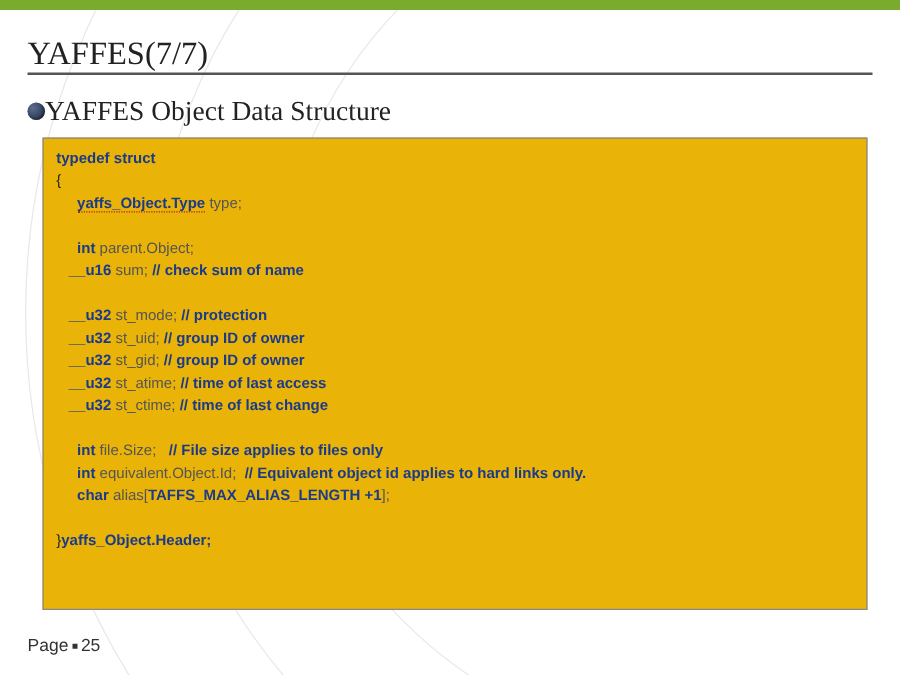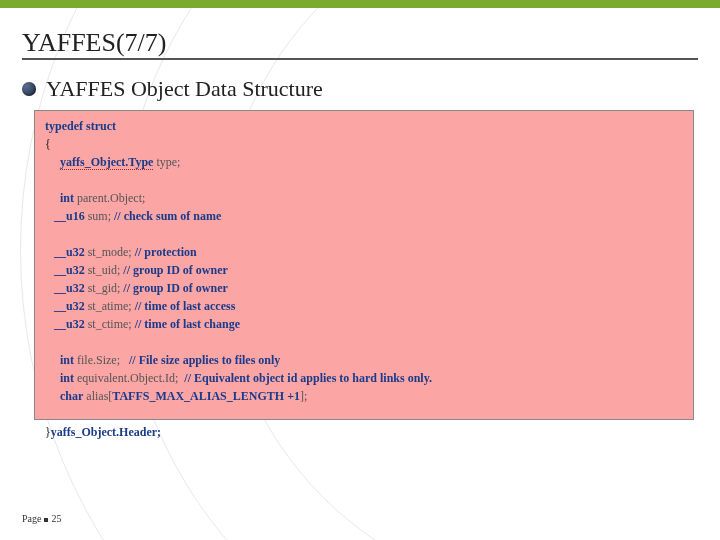--- a/index.html
+++ b/index.html
@@ -45,63 +45,63 @@
       color: #222;
       font-weight: normal;
     }
     .section-row {
       position: absolute;
       top: 76px;
       left: 22px;
       right: 22px;
       display: flex;
       align-items: center;
-      gap: 10px;
+      gap: 0;
     }
     .bullet-icon {
       width: 14px;
       height: 14px;
       border-radius: 50%;
       background: radial-gradient(circle at 30% 30%, #5a6d8f, #1a2840);
       box-shadow: inset -1px -1px 2px rgba(0,0,0,0.4);
       flex-shrink: 0;
     }
     .section-heading {
       font-size: 22px;
       color: #222;
       font-weight: normal;
     }
     .code-box {
       position: absolute;
       top: 110px;
       left: 34px;
       width: 660px;
-      height: 310px;
+      height: 378px;
       border: 1px solid #888;
-      background: #fca5a5;
+      background: #eab308;
       padding: 6px 10px;
-      font-family: Liberation Serif, serif;
+      font-family: Liberation Sans, sans-serif;
       font-size: 12px;
       line-height: 1.5;
       color: #222;
       white-space: pre;
     }
     .kw { color: #1a3a8a; font-weight: bold; }
     .tp { color: #1a3a8a; font-weight: bold; }
     .id { color: #555; }
     .cmt { color: #1a3a8a; font-weight: bold; }
     .fn-underline {
       border-bottom: 1px dotted #b22222;
     }
     .page-footer {
       position: absolute;
       bottom: 16px;
       left: 22px;
-      font-family: Liberation Serif, serif;
-      font-size: 10px;
+      font-family: Liberation Sans, sans-serif;
+      font-size: 14px;
       color: #333;
     }
     .page-sep {
       display: inline-block;
       width: 4px;
       height: 4px;
       background: #333;
       vertical-align: middle;
       margin: 0 3px;
     }

